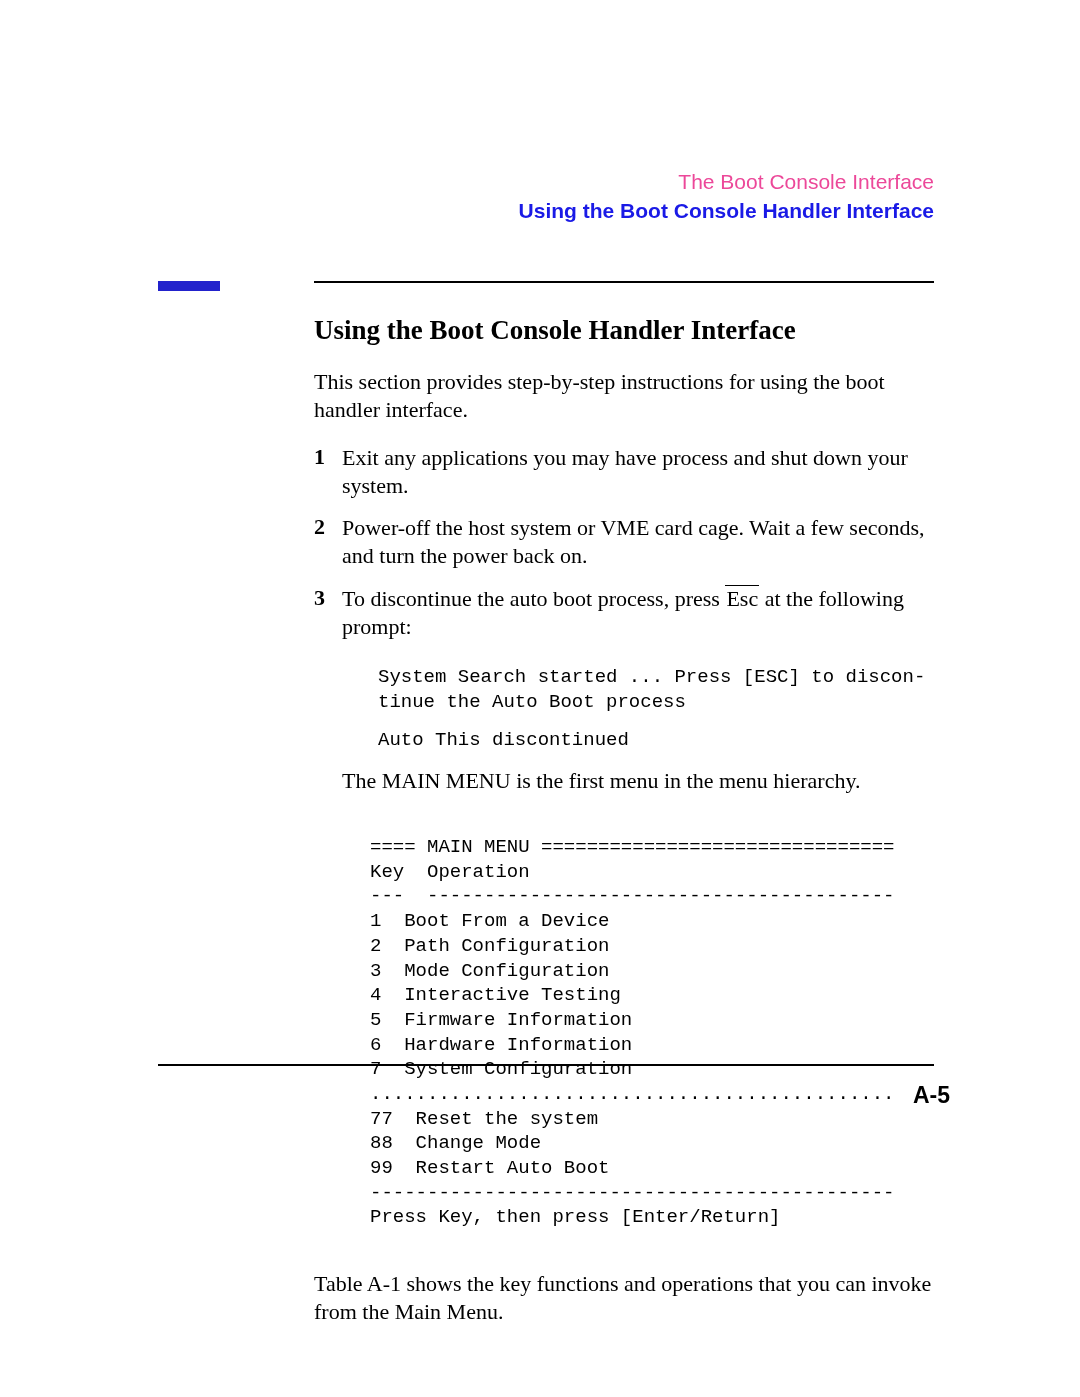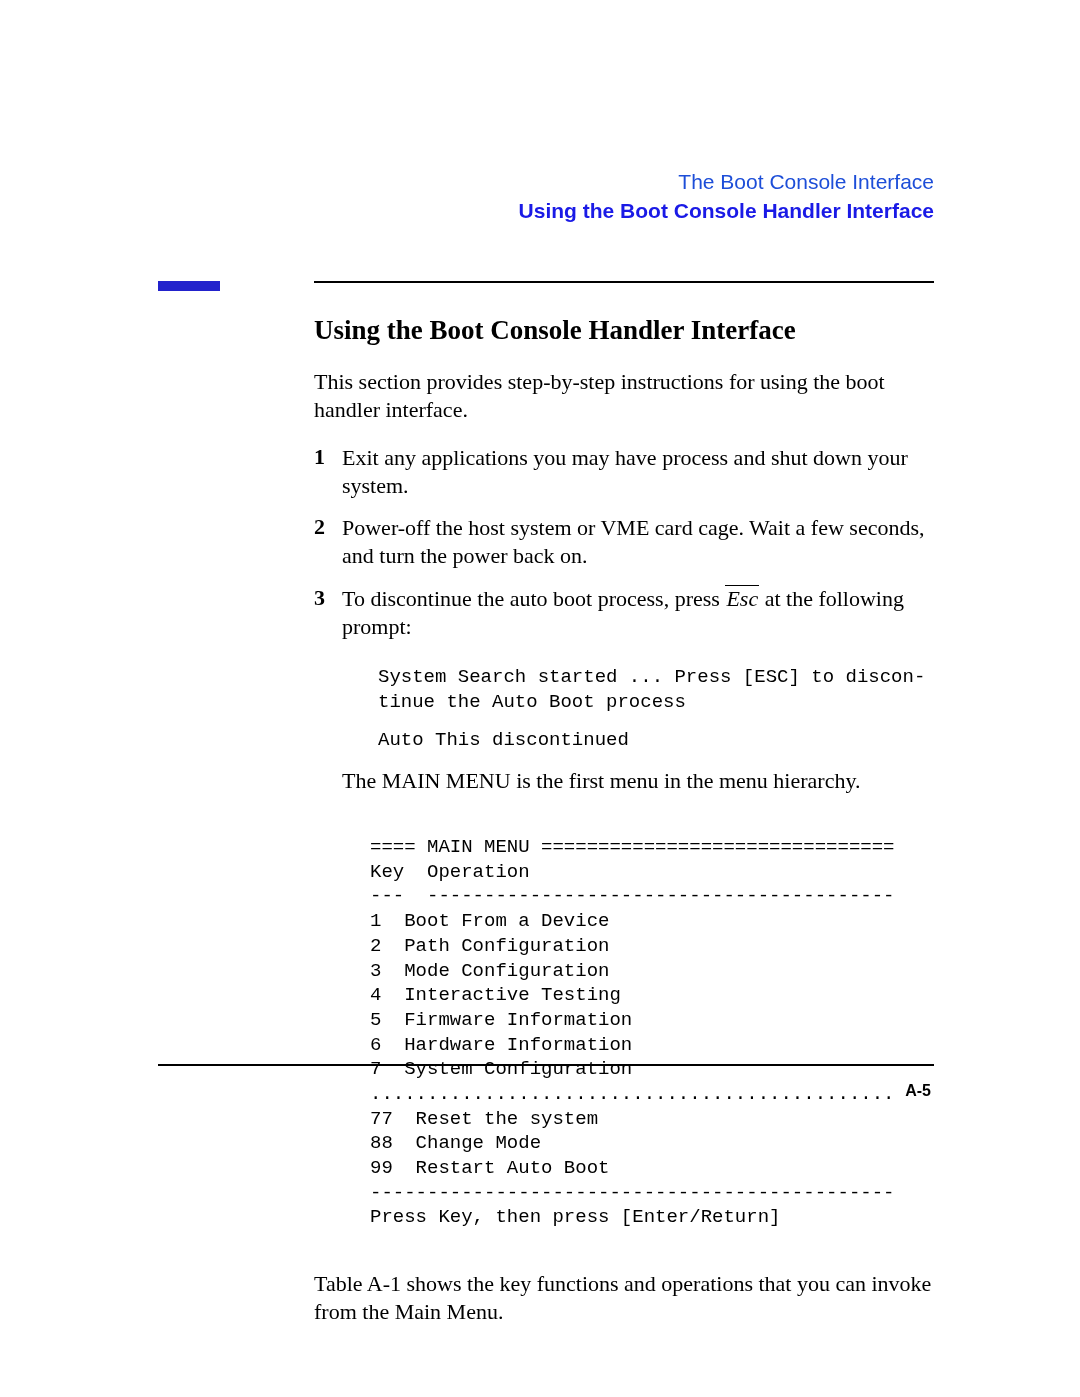--- a/index.html
+++ b/index.html
@@ -16,21 +16,21 @@
       left: 158px;
       top: 0;
       width: 776px;
       padding-top: 168px;
     }
     .running-head {
       text-align: right;
       margin-bottom: 56px;
     }
     .running-head .chapter-title {
-      color: #1d4ed8;
+      color: #ec4899;
       font-size: 21px;
       font-family: Arial, Helvetica, sans-serif;
       font-weight: 400;
       line-height: 1.3;
     }
     .running-head .section-title-small {
       color: #1a1ae6;
       font-size: 21px;
       font-family: Arial, Helvetica, sans-serif;
       font-weight: 700;
@@ -85,21 +85,20 @@
       flex-shrink: 0;
     }
     .step-body {
       font-size: 22px;
       line-height: 1.28;
       flex: 1;
     }
     .key-cap {
       border-top: 1.5px solid #000;
       padding: 0 1px;
-      font-style: italic;
     }
     .code-block {
       font-family: "Courier New", Courier, monospace;
       font-size: 19px;
       white-space: pre;
       margin: 14px 0 14px 64px;
       line-height: 1.3;
     }
     .sub-para {
       font-size: 22px;
@@ -121,25 +120,25 @@
     .footer-rule {
       position: absolute;
       left: 158px;
       width: 776px;
       top: 1064px;
       height: 2px;
       background: #000;
     }
     .page-number {
       position: absolute;
-      right: 149px;
+      right: 130px;
       top: 1082px;
       font-family: Arial, Helvetica, sans-serif;
       font-weight: 700;
-      font-size: 16px;
+      font-size: 23px;
     }
   </style>
 </head>
 <body>
 
 <div class="page">
 
   <div class="running-head">
     <div class="chapter-title">The Boot Console Interface</div>
     <div class="section-title-small">Using the Boot Console Handler Interface</div>

